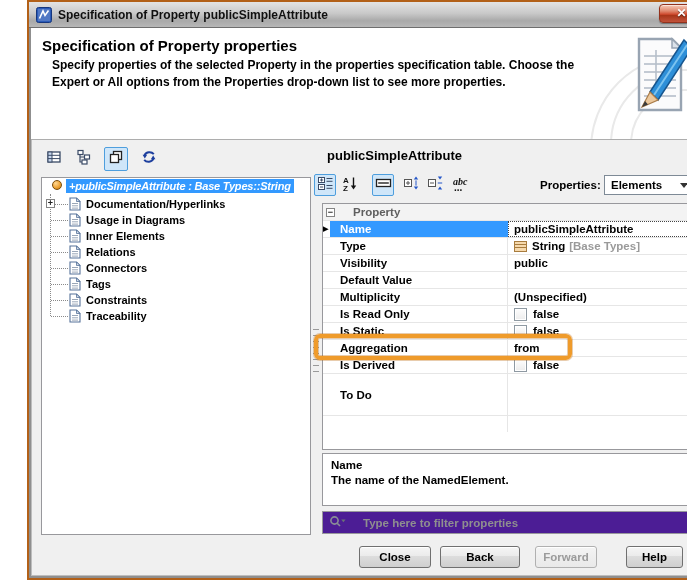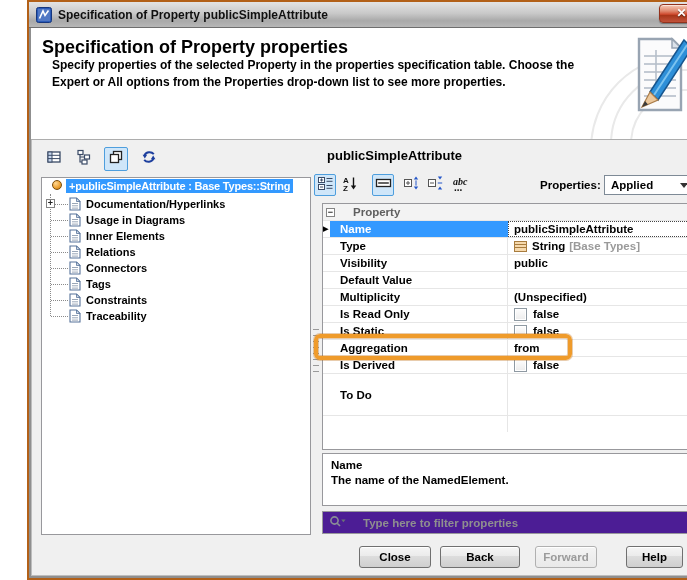--- a/index.html
+++ b/index.html
@@ -17,21 +17,21 @@
   .app-icon{width:16px;height:16px;flex:0 0 16px;}
   .title-text{font-size:12px;color:#101010;margin-left:6px;white-space:nowrap;}
   .close-btn{position:absolute;top:2px;right:8px;width:45px;height:19px;border:1px solid #93321d;border-radius:4px;
     background:linear-gradient(#f6c9b6,#e08a70 35%,#cf4a2e 55%,#a83518 60%,#c1523a);
     color:#fff;font-size:12px;text-align:center;line-height:17px;
     box-shadow:inset 0 1px 0 rgba(255,255,255,.55), 0 1px 1px rgba(0,0,0,.35);cursor:default;
     text-shadow:0 1px 1px rgba(0,0,0,.5);}
   
   .header{position:absolute;top:28px;left:4px;right:4px;height:112px;background:#fff;
     border-bottom:1px solid #adadad;overflow:hidden;}
-  .header-title{position:absolute;left:11px;top:9px;font-size:18px;color:#000;}
+  .header-title{position:absolute;left:11px;top:9px;font-size:15px;color:#000;}
   .header-desc{position:absolute;left:21px;top:29px;font-size:12px;color:#000;line-height:17px;width:575px;}
   .header-art{position:absolute;right:16px;top:6px;width:62px;height:86px;}
   .arc{position:absolute;border:2px solid #e9e9e9;border-radius:50%;}
   .arc1{width:150px;height:150px;right:-50px;bottom:-80px;}
   .arc2{width:110px;height:110px;right:-30px;bottom:-60px;}
   .arc3{width:190px;height:190px;right:-70px;bottom:-105px;}
   
   .tool-btn{position:absolute;width:24px;height:24px;top:147px;display:flex;align-items:center;justify-content:center;
     border:1px solid transparent;border-radius:2px;}
   .tool-btn.sel{background:#cfe6f9;border:1px solid #4e9edd;}
@@ -168,21 +168,21 @@
         <span><svg width="16" height="16" viewBox="0 0 16 16" fill="none" stroke="#1d3f9e" stroke-width="2">
             <path d="M12.8 5.2 A5.3 4.6 0 0 0 3.6 6.2"></path>
             <path d="M3.2 10.8 A5.3 4.6 0 0 0 12.4 9.8"></path>
             <polygon points="1.6,5.8 6.2,5.8 3.8,9.4" fill="#1d3f9e" stroke="none"></polygon>
             <polygon points="9.8,10.2 14.4,10.2 12.2,6.6" fill="#1d3f9e" stroke="none"></polygon>
           </svg></span>
       </div>
     </div>
   <div class="tree-panel" id="tree">
       <div class="tree-vline" style="top: 16px; height: 122px;"></div>
-      <div class="tree-row" style="top: 0;">
+      <div class="tree-row" style="top: 0; font-style: italic;">
         <span class="attr-circle" style="left: 10px; top: 2px;"></span>
         <span class="tree-label sel" style="left: 24px;">+publicSimpleAttribute : Base Types::String</span>
       </div>
       <div class="tree-row" style="top: 18px;">
         <span class="tree-hstub" style="left: 9px; width: 17px; top: 8px;"></span>
         <span class="expander" style="left: 4px; top: 3px;">+</span>
         <span class="doc-ico" style="left: 27px; top: 1px;"><svg width="12" height="14" viewBox="0 0 12 14">
             <path d="M1 1 h6.5 l3.5 3.5 V13 H1 z" fill="#fff" stroke="#56729a" stroke-width="1.1"></path>
             <path d="M7.5 1 L11 4.5 H7.5 z" fill="#d7e0ea" stroke="#56729a" stroke-width="0.8"></path>
             <g stroke="#9aa7b8" stroke-width="1">
@@ -337,21 +337,21 @@
       </div>
       <div class="tool-btn-sm" style="left: 424px;">
         <span><svg width="21" height="16" viewBox="0 0 21 16">
             <text x="1" y="9.5" font-size="10" font-weight="bold" font-style="italic" fill="#111" font-family="Liberation Serif,serif">abc</text>
             <text x="2" y="16" font-size="10" font-weight="bold" fill="#111" font-family="Liberation Sans,sans-serif">...</text>
           </svg></span>
       </div>
     </div>
   <span class="props-label">Properties:</span>
   <div class="props-combo">
-    <span>Applied</span>
+    <span>Elements</span>
     <span class="combo-arrow"></span>
   </div>
 
   <div class="prop-table" id="prop-table">
       <div class="prow grow">
         <span class="gutter"></span>
         <span class="gexp">−</span>
         <span class="glabel" style="flex: 1 1 0%;">Property</span>
       </div>
       <div class="prow selrow">

